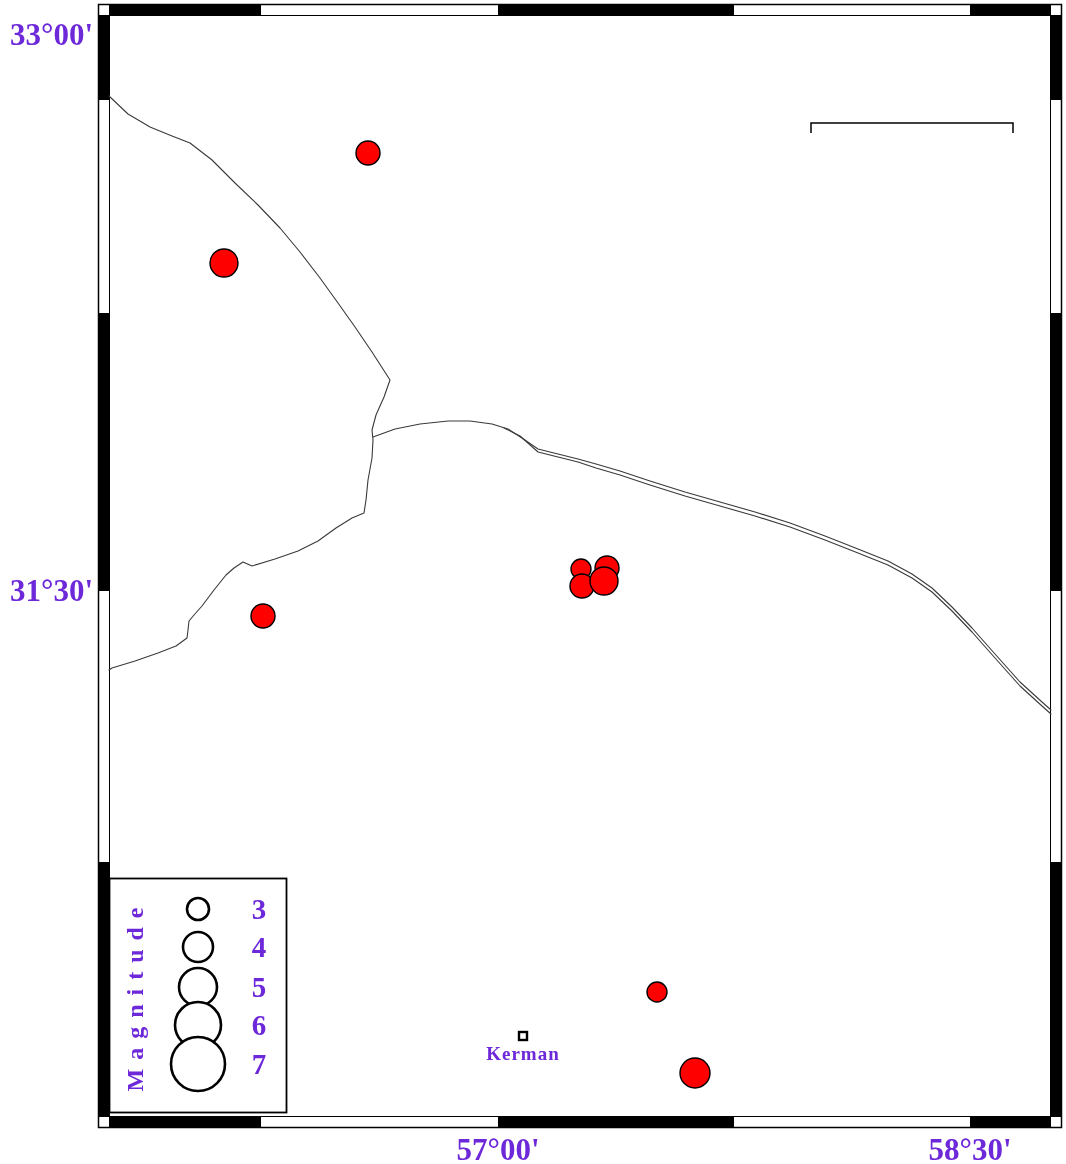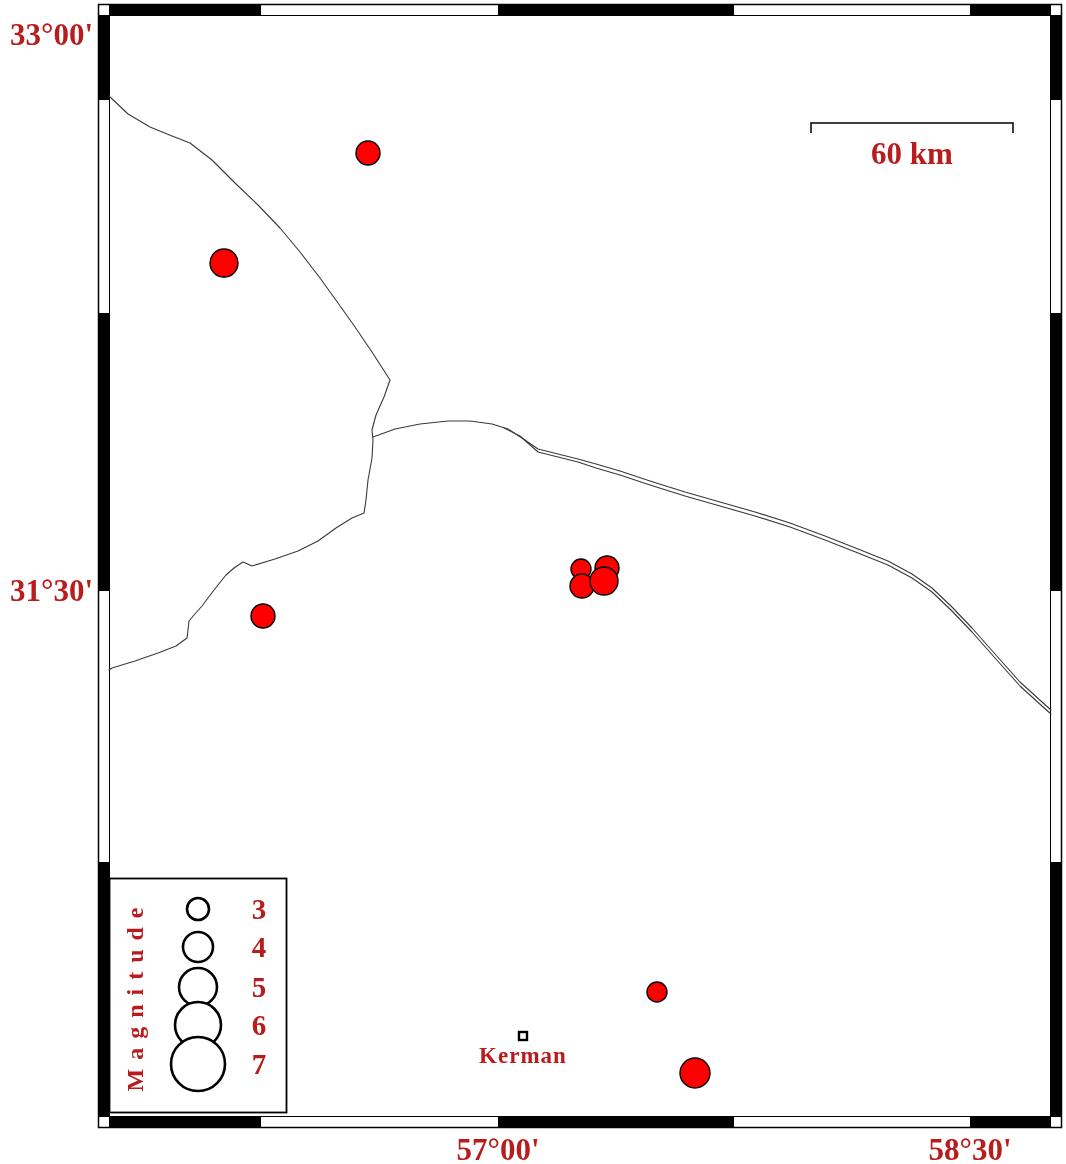--- a/index.html
+++ b/index.html
@@ -1,30 +1,30 @@
 <!DOCTYPE html>
 <html><head>
 <meta charset="utf-8">
 <style>
   html,body{margin:0;padding:0;background:#ffffff;}
   .map-root{
     position:relative;width:1066px;height:1164px;background:#ffffff;overflow:hidden;
-    font-family:"Liberation Serif","DejaVu Serif",serif;color:#b91c1c;
+    font-family:"Liberation Serif","DejaVu Serif",serif;color:#6d28d9;
   }
   .map-root svg{position:absolute;left:0;top:0;}
   .lbl{position:absolute;font-weight:bold;white-space:nowrap;}
   .axis-label{font-size:31px;line-height:42px;}
   .lat{left:0;width:93px;text-align:right;}
   .lat-top{top:14px;}
   .lat-mid{top:570px;text-align:right;}
   .lon{top:1129px;width:160px;text-align:center;}
   .lon-left{left:418px;}
   .lon-right{left:890px;}
   .scalebar-label{left:812px;top:136px;width:200px;text-align:center;font-size:31px;}
-  .city-label{left:448px;top:1043px;width:150px;text-align:center;font-size:23px;letter-spacing:1px;}
+  .city-label{left:448px;top:1043px;width:150px;text-align:center;font-size:19px;letter-spacing:1px;}
   .legend-title{
     left:25px;top:977px;width:230px;height:36px;text-align:center;
     font-size:24px;letter-spacing:9px;transform:rotate(-90deg);
   }
   .legend-num{left:238px;width:42px;text-align:center;font-size:29px;line-height:38px;}
   .ln3{top:890px;} .ln4{top:928px;} .ln5{top:968px;} .ln6{top:1006px;} .ln7{top:1045px;}
 </style>
 </head>
 <body>
 
@@ -97,21 +97,20 @@
         <circle cx="198" cy="1025" r="23" fill="#ffffff" stroke="#000" stroke-width="2.6"></circle>
         <circle cx="198" cy="1064" r="27" fill="#ffffff" stroke="#000" stroke-width="2.6"></circle>
       </g>
   </svg>
 
   <div class="lbl axis-label lat lat-top">33°00'</div>
   <div class="lbl axis-label lat lat-mid">31°30'</div>
   <div class="lbl axis-label lon lon-left">57°00'</div>
   <div class="lbl axis-label lon lon-right">58°30'</div>
 
-  <div class="lbl scalebar-label">60 km</div>
   <div class="lbl city-label">Kerman</div>
 
   <div class="lbl legend-title">Magnitude</div>
   <div class="lbl legend-num ln3">3</div>
   <div class="lbl legend-num ln4">4</div>
   <div class="lbl legend-num ln5">5</div>
   <div class="lbl legend-num ln6">6</div>
   <div class="lbl legend-num ln7">7</div>
 </div>
 

